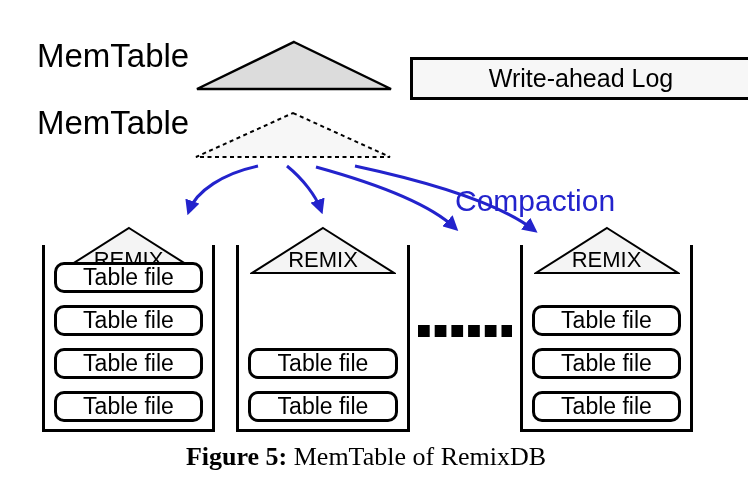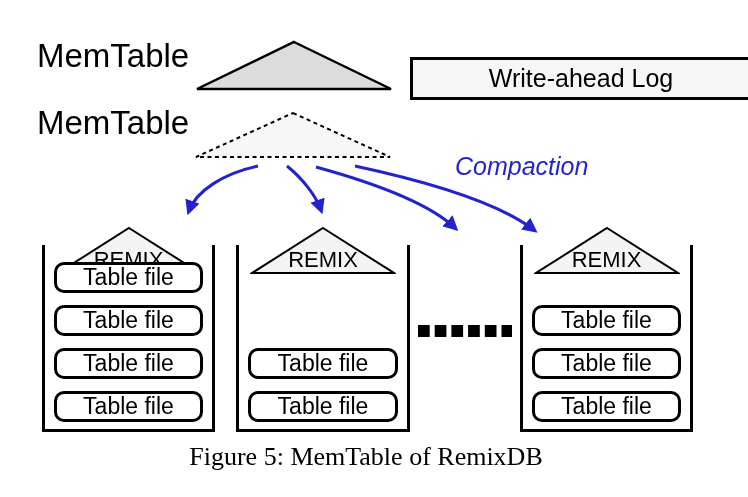--- a/index.html
+++ b/index.html
@@ -34,24 +34,23 @@
     left: 410px; top: 57px;
     width: 342px; height: 43px;
     box-sizing: border-box;
     border: 3px solid #000;
     background: var(--light-fill, #f8f8f8);
     display: flex; align-items: center; justify-content: center;
     font-size: 25px;
   }
   .compaction-lbl {
     position: absolute;
-    left: 455px; top: 152px;
-    font-size: 25px;
+    left: 455px; top: 184px;
+    font-size: 30px;
     color: var(--accent-blue, #2323cc);
-    font-style: italic;
   }
 
   .lsm-level {
     position: absolute;
     top: 245px;
     height: 187px;
     box-sizing: border-box;
     border: 3px solid #000;
     border-top: none;
     background: transparent;
@@ -92,21 +91,21 @@
     flex: 0 0 auto;
   }
   .caption {
     position: absolute;
     left: 0; top: 442px;
     width: 732px;
     text-align: center;
     font-family: "Liberation Serif", "DejaVu Serif", serif;
     font-size: 26px;
   }
-  .caption .cap-bold { font-weight: normal; }
+  .caption .cap-bold { font-weight: bold; }
 </style>
 </head>
 <body>
 
 <div class="canvas">
 
   <svg class="overlay" viewBox="0 0 748 497" xmlns="http://www.w3.org/2000/svg">
     <defs>
       <marker id="ah" viewBox="0 0 10 10" refX="7" refY="5" markerWidth="5" markerHeight="5" orient="auto">
         <path class="ah-fill" d="M 0 0 L 10 5 L 0 10 z"></path>

